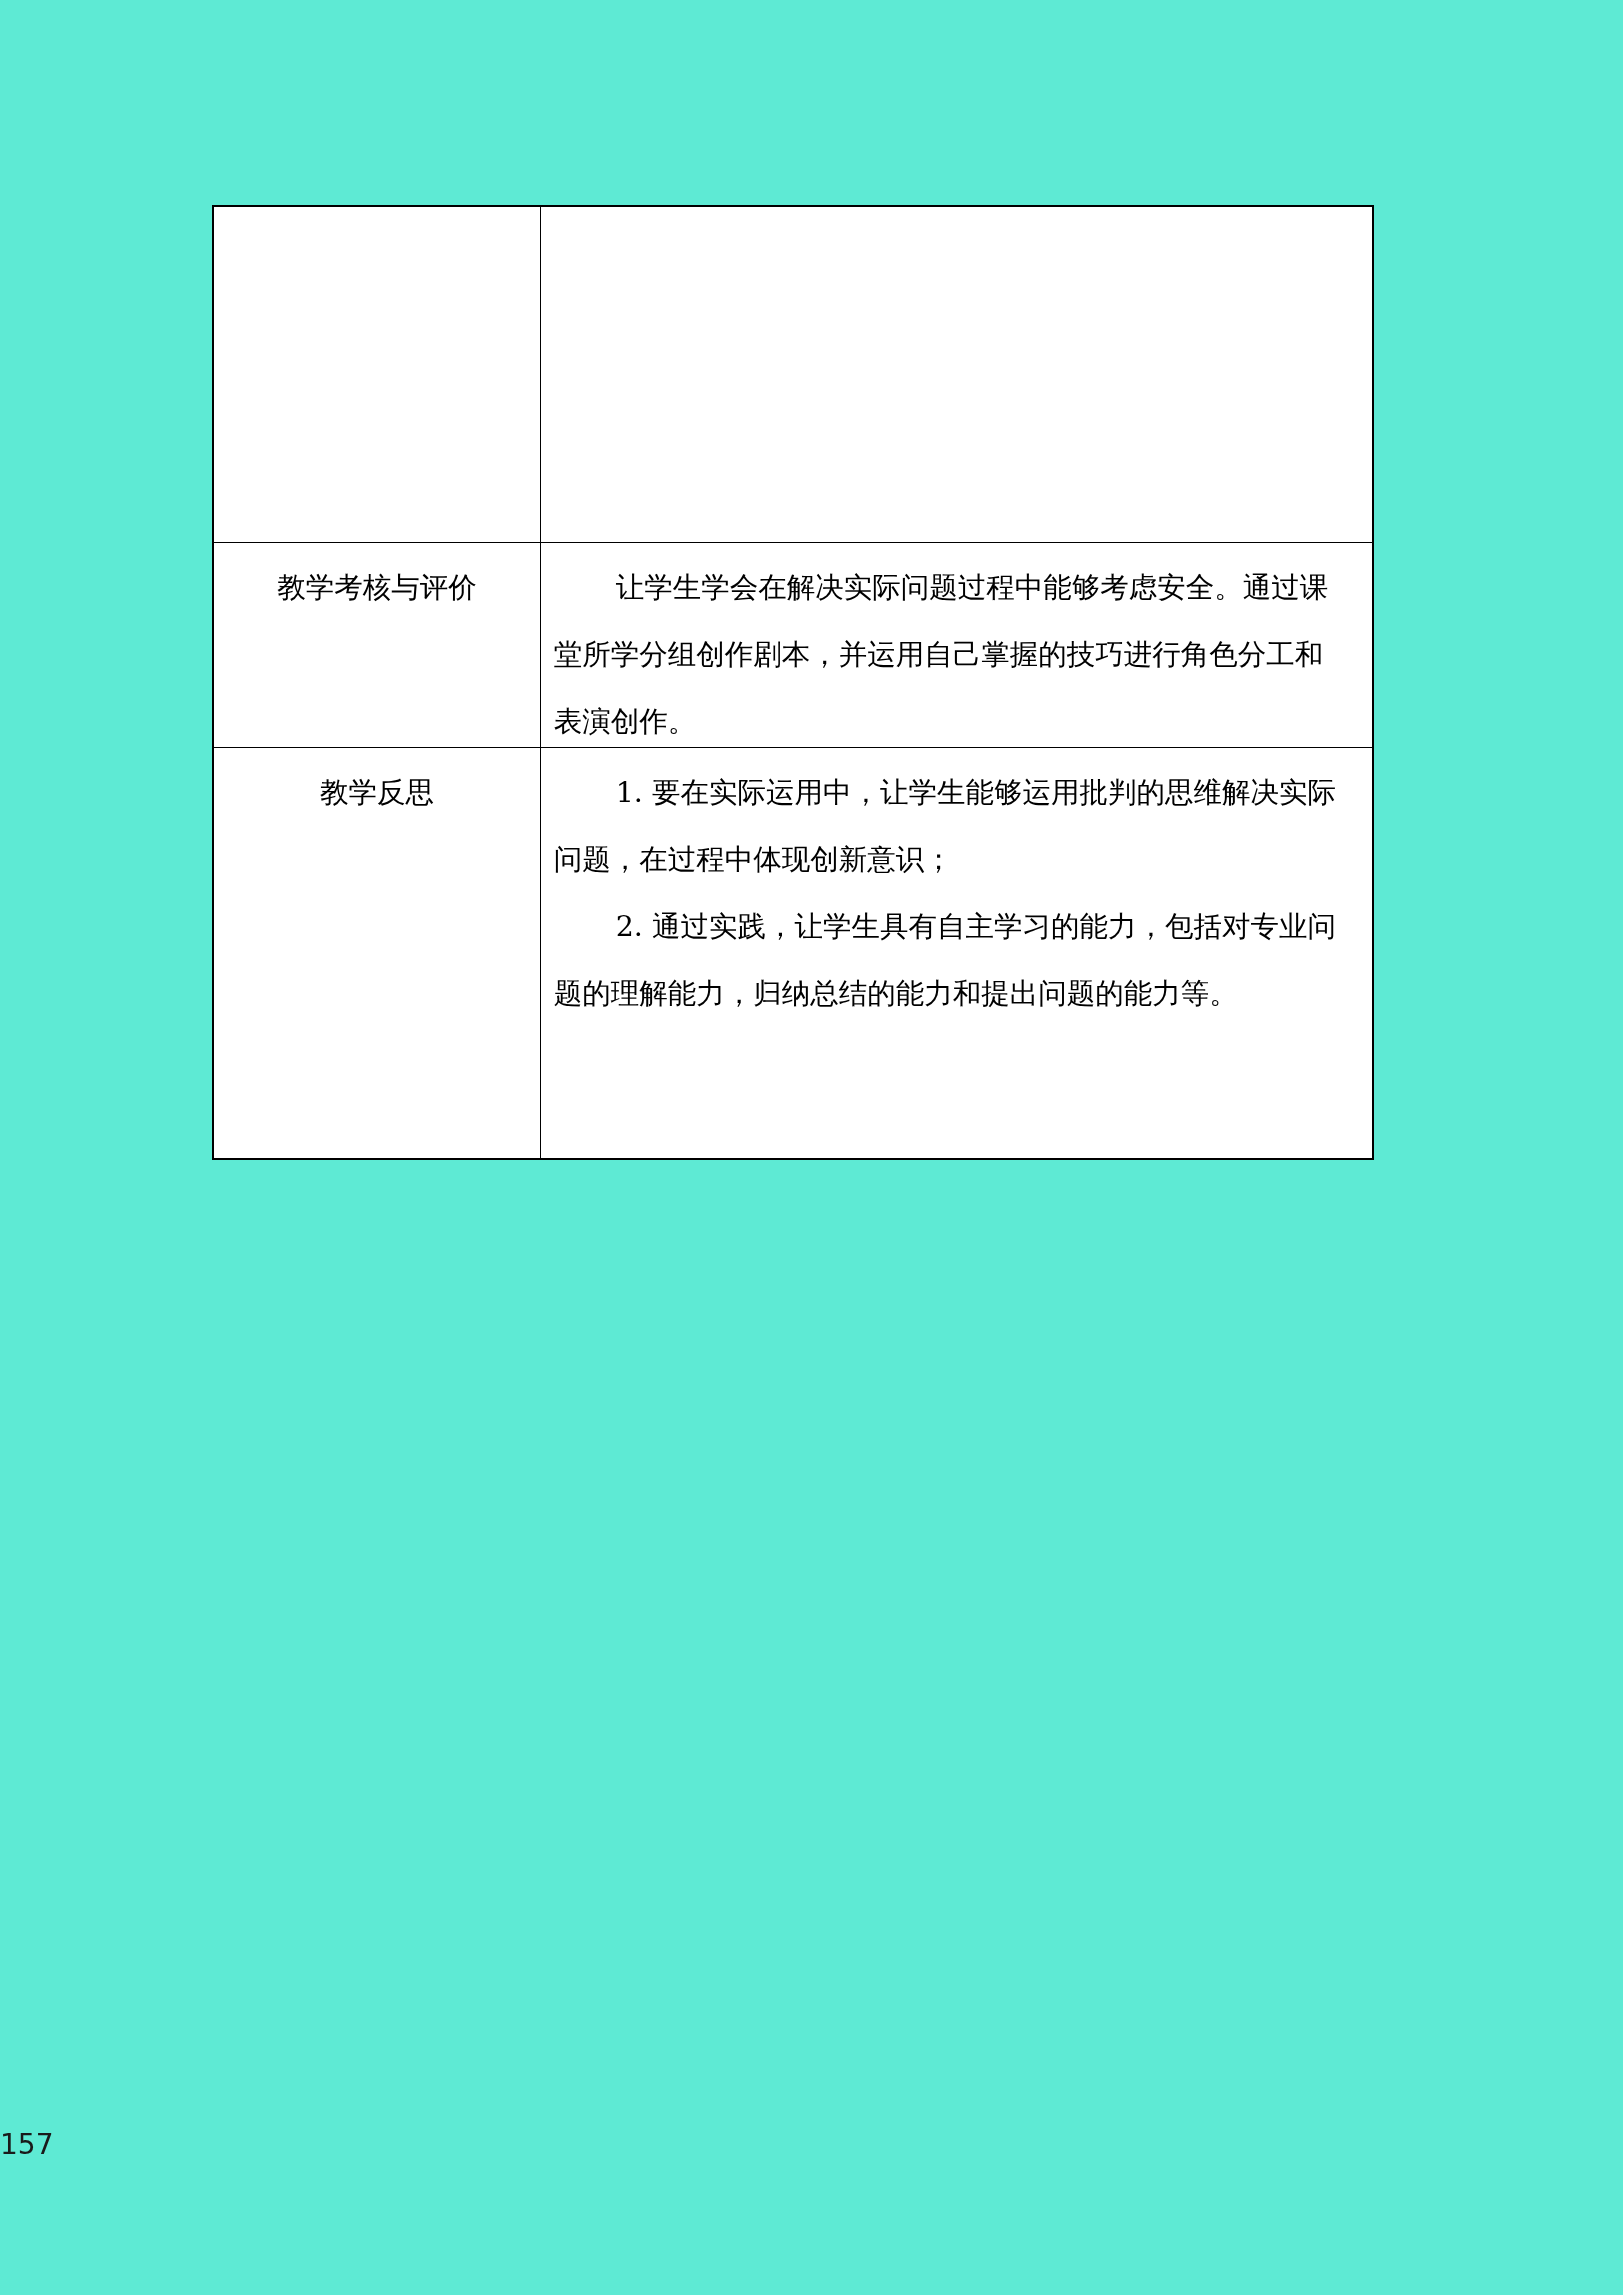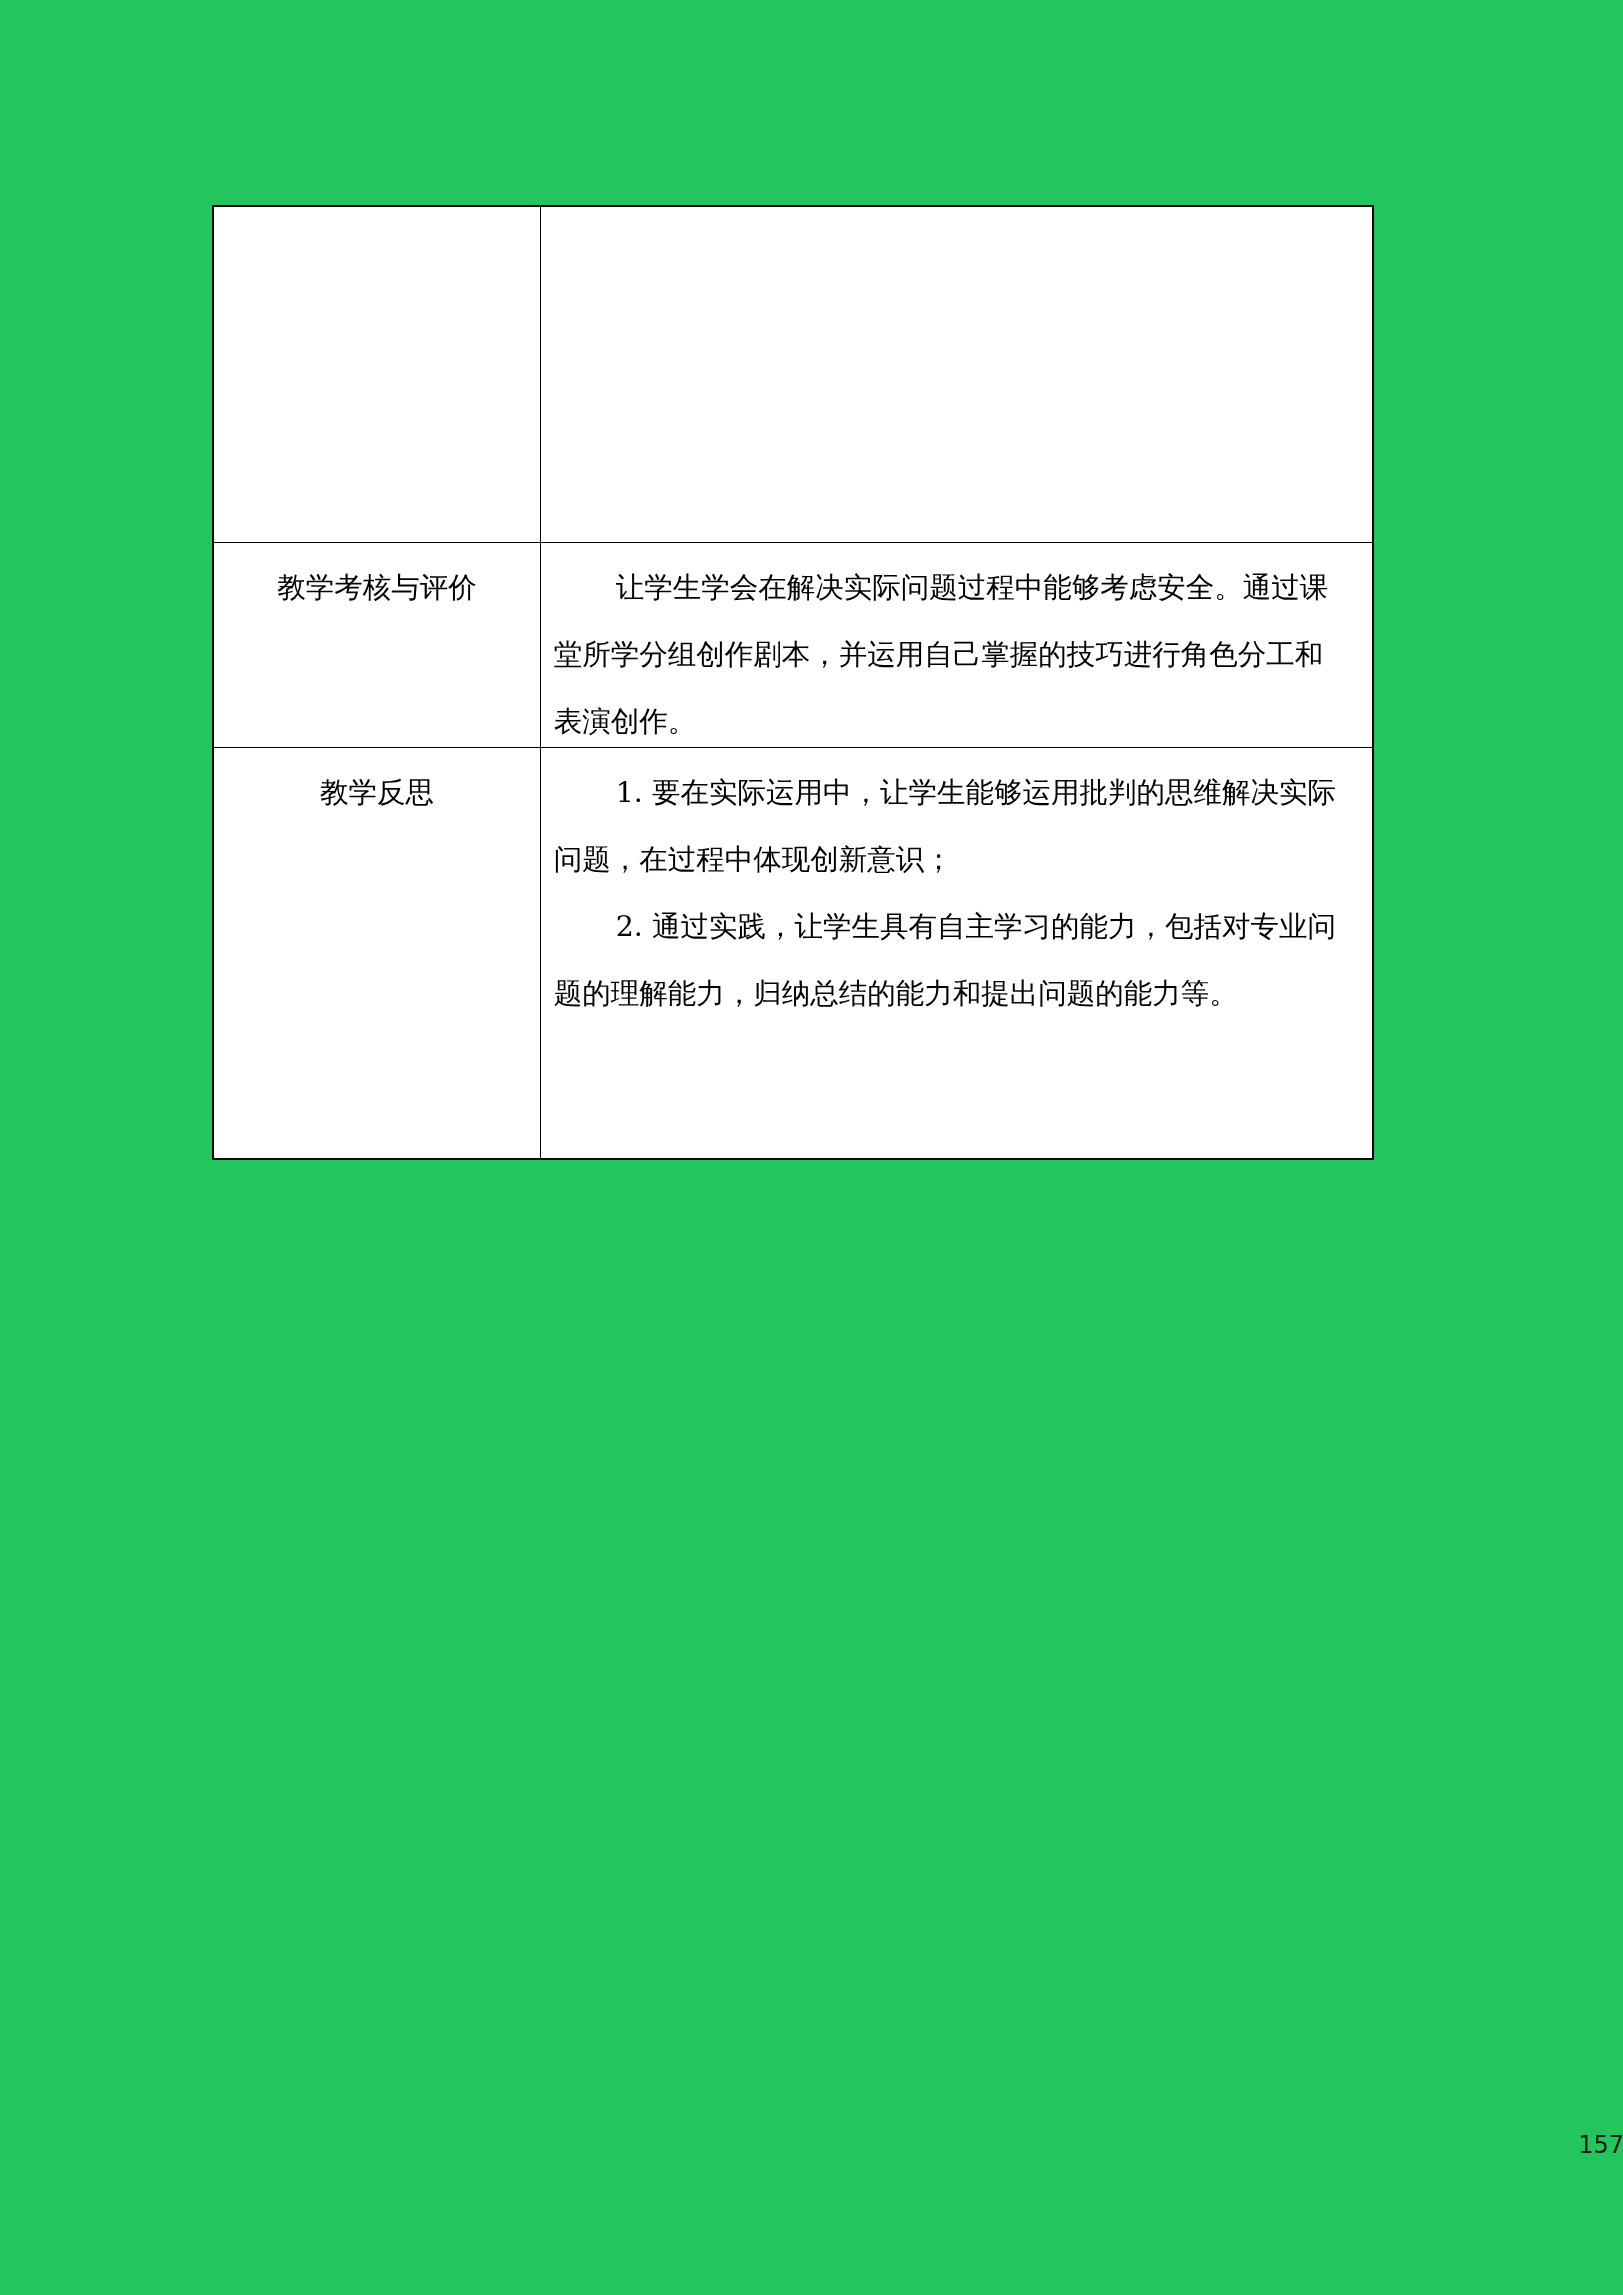--- a/index.html
+++ b/index.html
@@ -4,21 +4,21 @@
 <style>
   html, body {
     margin: 0;
     padding: 0;
     background: #ffffff;
   }
   .page {
     position: relative;
     width: 1624px;
     height: 2295px;
-    background: #22c55e;
+    background: #5eead4;
     overflow: hidden;
     font-family: "DejaVu Serif", "Liberation Serif", serif;
     color: #000000;
   }
   .doc-table {
     position: absolute;
     left: 212px;
     top: 205px;
     width: 1162px;
     height: 955px;
@@ -50,23 +50,23 @@
     white-space: nowrap;
   }
   .indent {
     text-indent: 62px;
   }
   .page-number {
     position: absolute;
     left: 0;
     top: 2131px;
     width: 100%;
-    text-align: right;
+    text-align: left;
     font-family: "DejaVu Sans", "Liberation Sans", sans-serif;
-    font-size: 24px;
+    font-size: 28px;
     line-height: 28.5px;
     color: #1a1a1a;
   }
 </style>
 </head>
 <body>
 
 <div class="page">
 
   <div class="doc-table">

